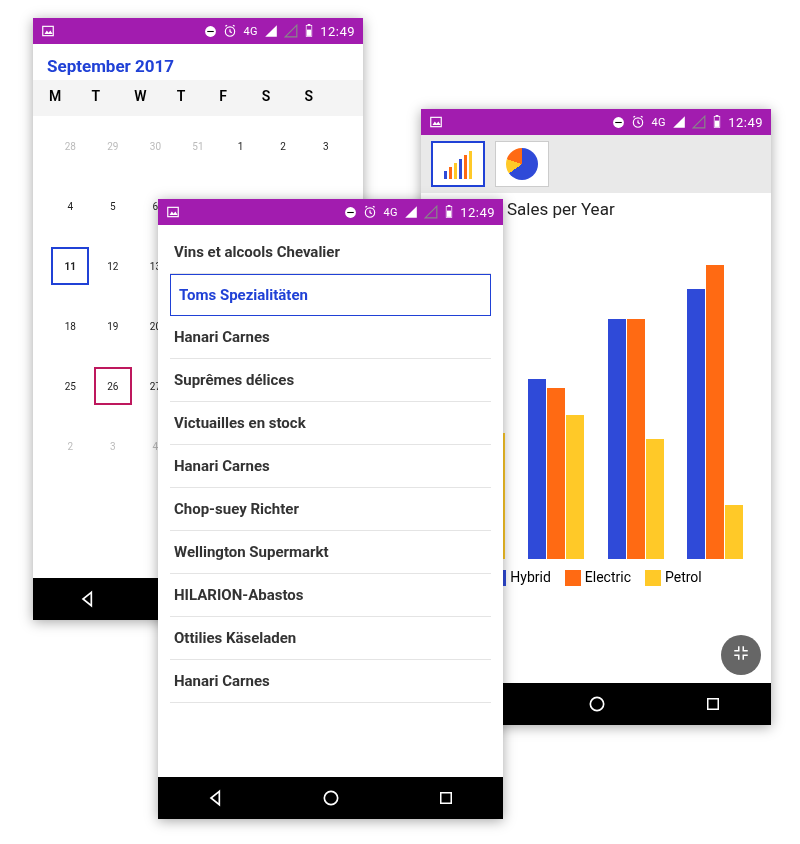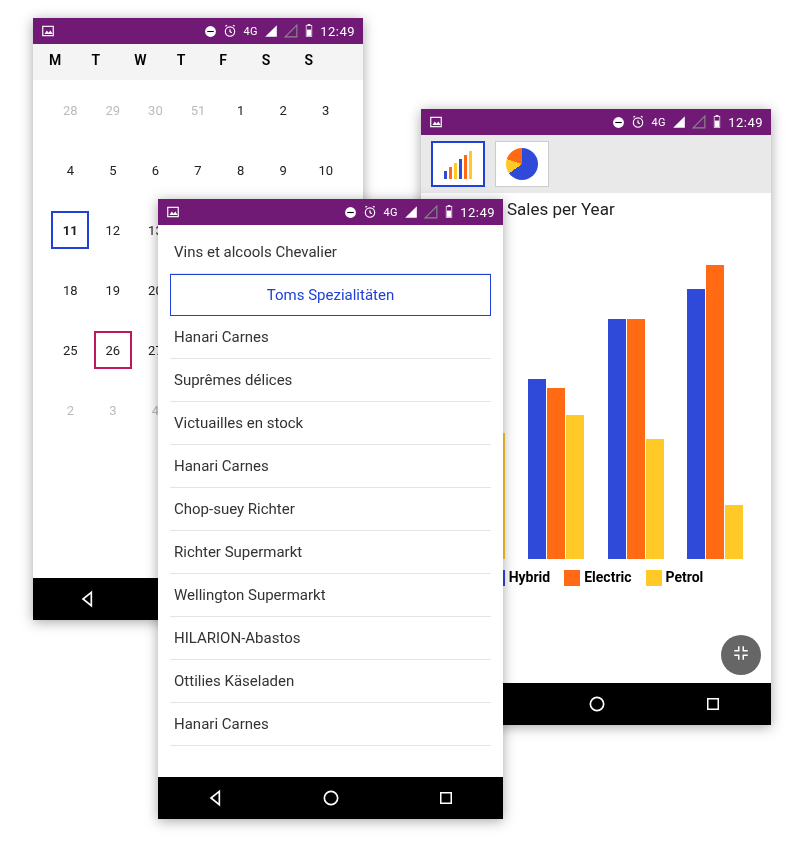--- a/index.html
+++ b/index.html
@@ -7,21 +7,21 @@
   body { width:800px; height:844px; position:relative; }
 
   .phone {
     position:absolute;
     background:#fff;
     box-shadow: 0 2px 12px rgba(0,0,0,0.35);
     display:flex;
     flex-direction:column;
   }
   .statusbar {
-    background:#701a75; color:#fff; height:26px;
+    background:#a21caf; color:#fff; height:26px;
     display:flex; align-items:center; justify-content:flex-end;
     padding:0 8px; font-size:13px; letter-spacing:0.5px; gap:6px;
   }
   .statusbar .left { margin-right:auto; display:flex; align-items:center; }
   .sb-icon { display:inline-flex; align-items:center; }
   .navbar {
     background:#000; color:#fff; height:42px;
     display:flex; align-items:center; justify-content:space-around;
   }
   .nav-icon { display:inline-flex; }
@@ -34,44 +34,44 @@
   }
   .cal-grid {
     display:grid;
     grid-template-columns: repeat(7, 1fr);
     text-align:center;
     padding:0 16px;
   }
   .cal-dow { font-weight:600; padding:8px 0 12px; font-size:14px; background:#f4f4f4; }
   .cal-cell {
     height:60px; display:flex; align-items:center; justify-content:center;
-    font-size:13px; color:#222;
+    font-size:10px; color:#222;
   }
   .cal-cell.out { color:#bbb; }
   .cal-cell .num { width:38px; height:38px; display:flex; align-items:center; justify-content:center; }
   .cal-cell.sel-blue .num { border:2px solid #2041d6; font-weight:700; }
   .cal-cell.sel-cyan .num { border:2px solid #be185d; }
 
   
   .cal-dow-wrap {
     background:#f4f4f4; padding:0 16px;
     display:grid; grid-template-columns:repeat(7,1fr);
   }
 
   
   #phone-list { left:158px; top:199px; width:345px; height:620px; z-index:5; }
   .list {
     flex:1; overflow:hidden; background:#fff; padding:6px 12px 0 12px;
     font-size:15px; color:#333;
   }
   .list-item {
-    padding:12px 4px; border-bottom:1px solid #e4e4e4;
+    padding:12px 4px; border-bottom:1px solid #e4e4e4;font-weight:bold;
   }
   .list-item.selected {
-    border:1px solid #2041d6; color:#2041d6; padding:11px 8px;text-align:center;
+    border:1px solid #2041d6; color:#2041d6; padding:11px 8px;
   }
 
   
   #phone-chart { left:421px; top:109px; width:350px; height:616px; }
   .thumbs {
     background:#e9e9e9; padding:6px 10px; display:flex; gap:10px;
   }
   .thumb {
     width:54px; height:46px; background:#fff; border:1px solid #ccc;
     display:flex; align-items:center; justify-content:center;
@@ -79,21 +79,21 @@
   .thumb.sel { border:2px solid #2041d6; }
   .chart-area { flex:1; background:#fff; position:relative; padding:4px 10px 8px 10px; }
   .chart-title { font-size:17px; color:#222; padding:2px 0 10px 2px; }
   .chart-canvas { position:relative; height:330px; display:flex; align-items:flex-end; justify-content:space-around; padding:0 6px; }
   .ygroup { display:flex; align-items:flex-end; gap:1px; }
   .bar { width:18px; }
   .c-hybrid { background:#2f4ad8; }
   .c-electric { background:#ff6a13; }
   .c-petrol  { background:#ffc928; }
   .xaxis { display:flex; justify-content:space-around; font-size:13px; color:#444; padding-top:6px; }
-  .legend { display:flex; gap:14px; justify-content:center; align-items:center; font-size:14px; padding:10px 0 4px;font-weight:bold; }
+  .legend { display:flex; gap:14px; justify-content:center; align-items:center; font-size:14px; padding:10px 0 4px; }
   .swatch { width:16px; height:16px; display:inline-block; margin-right:4px; vertical-align:middle; }
   .fab {
     position:absolute; right:10px; bottom:8px; width:40px; height:40px;
     border-radius:50%; background:#666; color:#fff;
     display:flex; align-items:center; justify-content:center;
   }
 
   
   .mini-bars { display:flex; align-items:flex-end; gap:2px; height:30px; }
   .mini-bars span { width:3px; }
@@ -142,20 +142,21 @@
     <span class="sb-icon">
         <svg width="10" height="14" viewBox="0 0 12 20" fill="#fff">
           <rect x="2" y="2" width="8" height="16" fill="none" stroke="#fff"></rect>
           <rect x="4" y="0" width="4" height="2"></rect>
           <rect x="3" y="8" width="6" height="9"></rect>
         </svg>
       </span>
     <span>12:49</span>
   </div>
 
+  <div class="cal-head">September 2017</div>
 
   <div class="cal-dow-wrap">
     <div class="cal-dow">M</div>
     <div class="cal-dow">T</div>
     <div class="cal-dow">W</div>
     <div class="cal-dow">T</div>
     <div class="cal-dow">F</div>
     <div class="cal-dow">S</div>
     <div class="cal-dow">S</div>
   </div>
@@ -469,21 +470,20 @@
   </div>
 
   <div class="list" id="list-body">
       <div class="list-item">Vins et alcools Chevalier</div>
       <div class="list-item selected">Toms Spezialitäten</div>
       <div class="list-item">Hanari Carnes</div>
       <div class="list-item">Suprêmes délices</div>
       <div class="list-item">Victuailles en stock</div>
       <div class="list-item">Hanari Carnes</div>
       <div class="list-item">Chop-suey Richter</div>
-      <div class="list-item">Richter Supermarkt</div>
       <div class="list-item">Wellington Supermarkt</div>
       <div class="list-item">HILARION-Abastos</div>
       <div class="list-item">Ottilies Käseladen</div>
       <div class="list-item">Hanari Carnes</div>
     </div>
 
   <div class="navbar">
     <span class="nav-icon">
         <svg width="20" height="20" viewBox="0 0 24 24" fill="none" stroke="#fff" stroke-width="2">
           <polygon points="16,4 6,12 16,20"></polygon>

